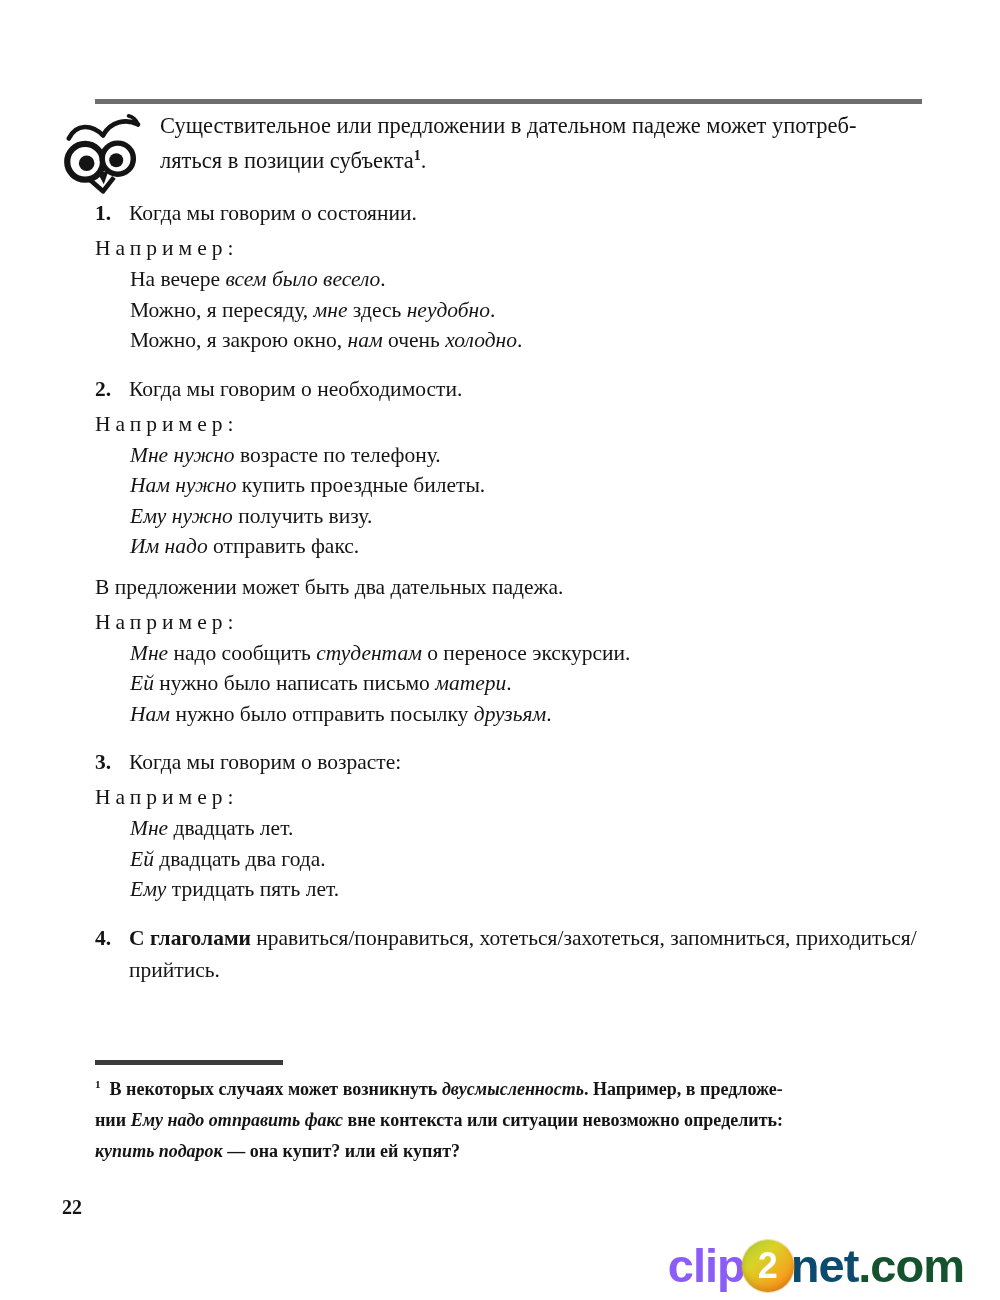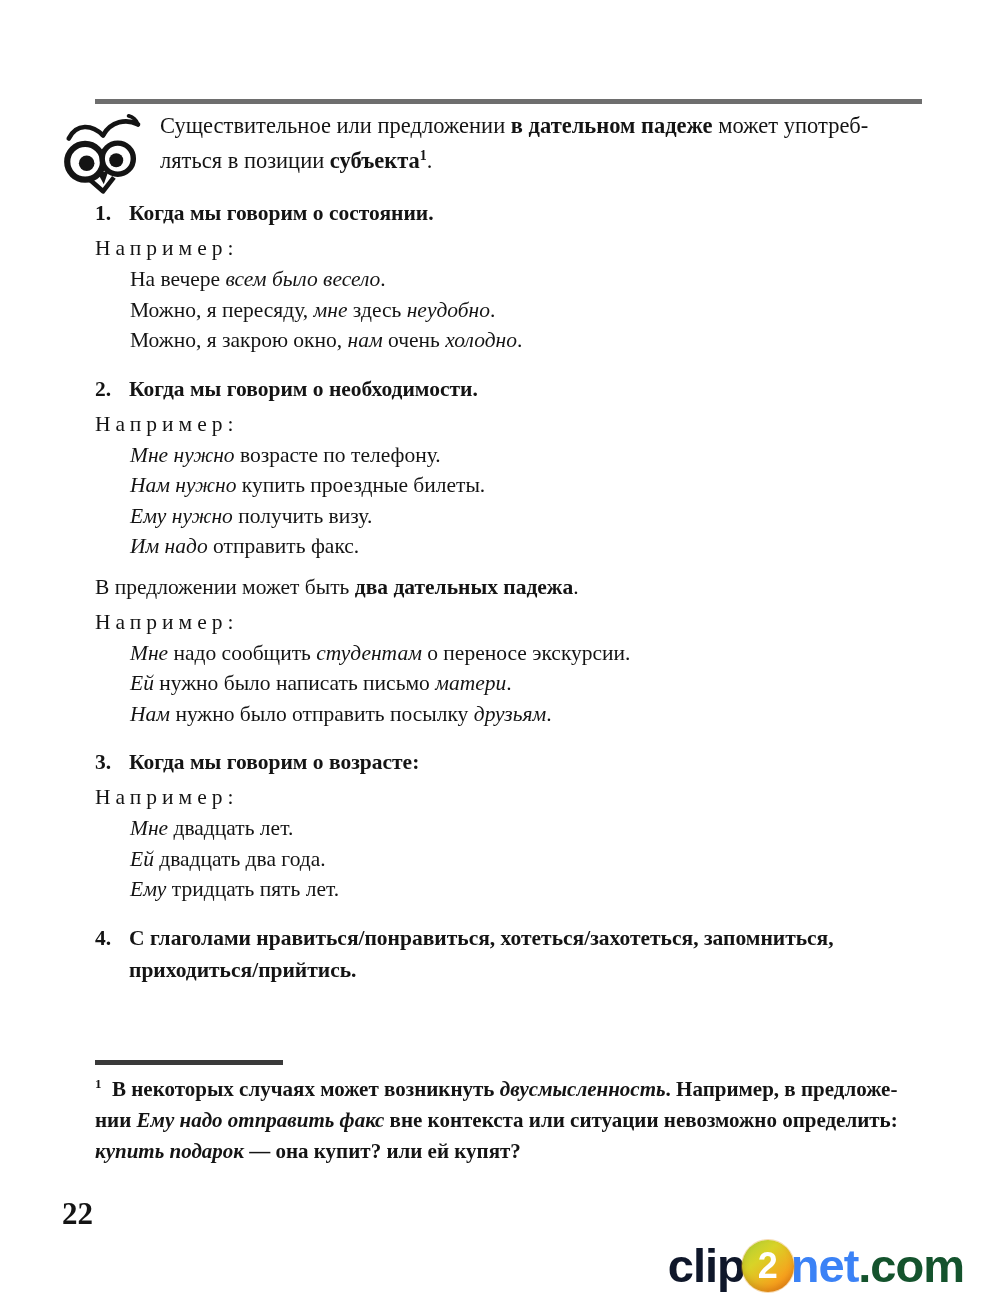--- a/index.html
+++ b/index.html
@@ -13,28 +13,28 @@
   .note-text{margin-left:18px;font-size:22.5px;line-height:35px;}
   .content{position:absolute;left:95px;top:188px;width:836px;font-size:21.5px;}
   .blk{white-space:normal;}
   .blk-numbered{position:relative;padding-left:34px;font-weight:bold;margin:17px 0 4px;line-height:32px;}
   .blk-numbered:first-child{margin-top:9px;}
   .blk-numbered .num{position:absolute;left:0;top:0;}
   .blk-label{letter-spacing:5px;margin:4px 0 0;line-height:31px;}
   .blk-example{padding-left:35px;line-height:30.5px;}
   .blk-paragraph{margin:10px 0 4px;line-height:31px;}
   .run-n{}
-  .run-b{font-weight:bold;margin-top:28px;}
+  .run-b{font-weight:normal;margin-top:28px;}
   .run-i{font-style:italic;}
   .run-sup{vertical-align:super;font-size:0.62em;line-height:0;}
   .run-bsup{vertical-align:super;font-size:0.62em;font-weight:bold;line-height:0;}
-  .footnote{position:absolute;left:95px;top:1060px;width:848px;font-size:21px;font-weight:bold;}
+  .footnote{position:absolute;left:95px;top:1060px;width:848px;font-size:18px;font-weight:bold;}
   .footnote-rule{width:188px;height:5px;background:#3a3a3a;margin-bottom:9px;}
   .fn-line{line-height:31px;}
-  .page-number{position:absolute;left:62px;top:1196px;font-size:31px;font-weight:bold;}
+  .page-number{position:absolute;left:62px;top:1196px;font-size:20px;font-weight:bold;}
   .logo{position:absolute;right:36px;top:1238px;display:flex;align-items:center;
         font-family:"Liberation Sans", sans-serif;font-weight:bold;}
   .logo-part{font-size:47px;letter-spacing:-1px;}
   .logo-badge{width:52px;height:52px;border-radius:50%;margin:0 -3px;position:relative;z-index:1;
         display:flex;align-items:center;justify-content:center;
         background:linear-gradient(140deg,#a8ce38 0%,#d9d327 35%,#f7a11d 75%,#ef8318 100%);
         box-shadow:inset 0 -4px 6px rgba(140,60,0,0.25), 0 0 0 1px rgba(230,150,30,0.35);
         color:#ffffff;font-size:36px;font-weight:bold;}
 </style>
 </head>
@@ -88,17 +88,17 @@
 <div class="footnote">
   <div class="footnote-rule"></div>
   <div class="fn-line"><span class="run-sup">1</span><span class="run-n">&nbsp;&nbsp;В некоторых случаях может возникнуть </span><span class="run-i">двусмысленность</span><span class="run-n">. Например, в предложе-</span></div>
   <div class="fn-line"><span class="run-n">нии </span><span class="run-i">Ему надо отправить факс</span><span class="run-n"> вне контекста или ситуации невозможно определить:</span></div>
   <div class="fn-line"><span class="run-i">купить подарок</span><span class="run-n"> — она купит? или ей купят?</span></div>
 </div>
 
 <div class="page-number">22</div>
 
 <div class="logo">
-  <span class="logo-part" style="color:#0f172a;">clip</span>
+  <span class="logo-part" style="color:#8b5cf6;">clip</span>
   <span class="logo-badge">2</span>
-  <span class="logo-part" style="color:#3b82f6;">net</span>
+  <span class="logo-part" style="color:#0c4a6e;">net</span>
   <span class="logo-part" style="color:#14532d;font-weight:bold;">.com</span>
 </div>
 
 </body></html>

